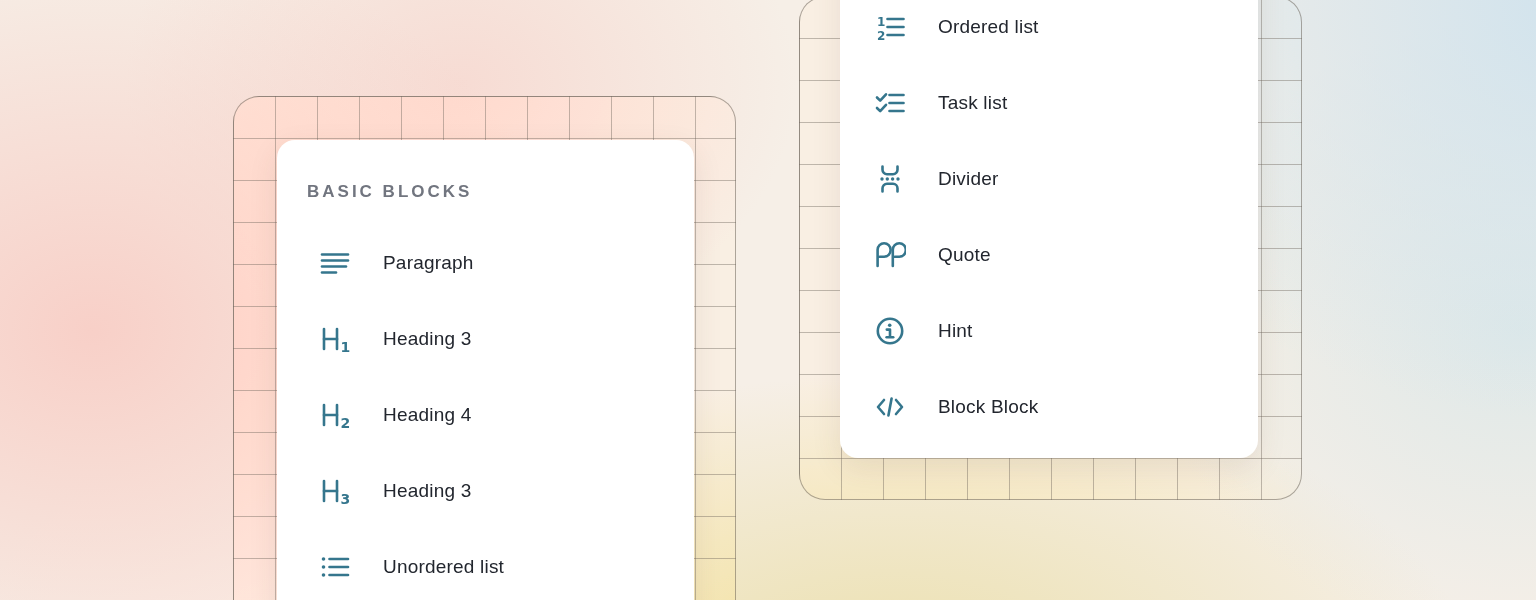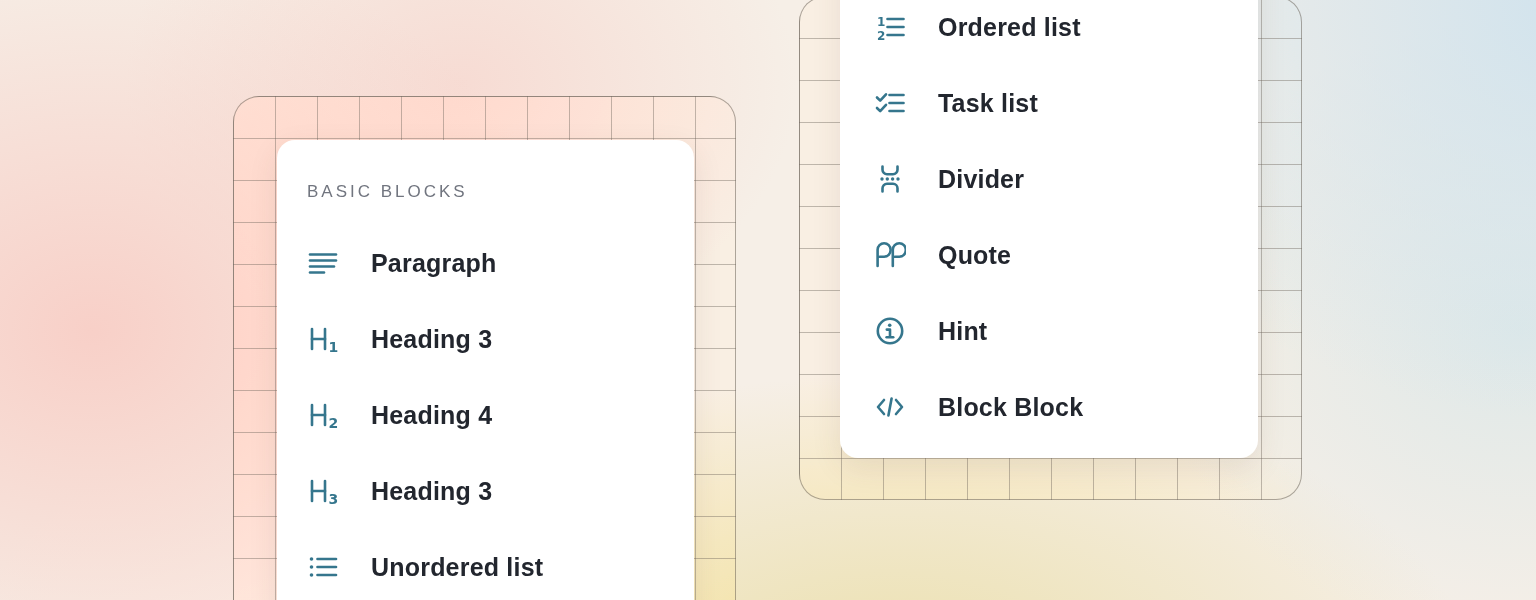--- a/index.html
+++ b/index.html
@@ -34,38 +34,38 @@
   .panel-left{left:233px;top:96px;width:503px;height:560px;}
   .panel-right{left:799px;top:-4px;width:503px;height:504px;}
   .menu-card{
     position:absolute;background:#ffffff;border-radius:18px;
     box-shadow:0 10px 30px rgba(90,62,45,0.10);
   }
   .card-left{left:277px;top:140px;width:417px;height:530px;}
   .card-right{left:840px;top:-84px;width:418px;height:542px;}
   .section-label{
     margin:42px 0 0 30px;
-    font-size:17px;font-weight:400;letter-spacing:3px;
+    font-size:17px;font-weight:700;letter-spacing:3px;
     line-height:20px;color:var(--label,#71757f);
   }
   .menu-list{display:flex;flex-direction:column;}
   .card-left .menu-list{margin-top:23px;}
   .card-right .menu-list{padding-top:73px;}
   .menu-item{
     height:76px;display:flex;align-items:center;
-    padding-left:30px;cursor:pointer;
+    padding-left:42px;cursor:pointer;
   }
   .card-right .menu-item{padding-left:34px;}
   .menu-item .icon{
     width:32px;height:32px;flex:0 0 32px;margin-right:32px;
     display:flex;align-items:center;justify-content:center;
   }
   .menu-item .icon svg{width:32px;height:32px;display:block;}
   .menu-item .label{
-    font-size:25px;font-weight:700;letter-spacing:0.2px;
+    font-size:19px;font-weight:400;letter-spacing:0.2px;
     color:var(--text,#22262e);white-space:nowrap;
   }
   .icon-stroke{stroke:var(--accent,#35768d);fill:none;stroke-width:2.6;stroke-linecap:round;stroke-linejoin:round;}
   .icon-fill{fill:var(--accent,#35768d);}
   .icon-digit{fill:var(--accent,#35768d);font-family:"DejaVu Sans","Liberation Sans",sans-serif;font-weight:bold;}
 </style>
 </head>
 <body>
 
 <div class="stage">

